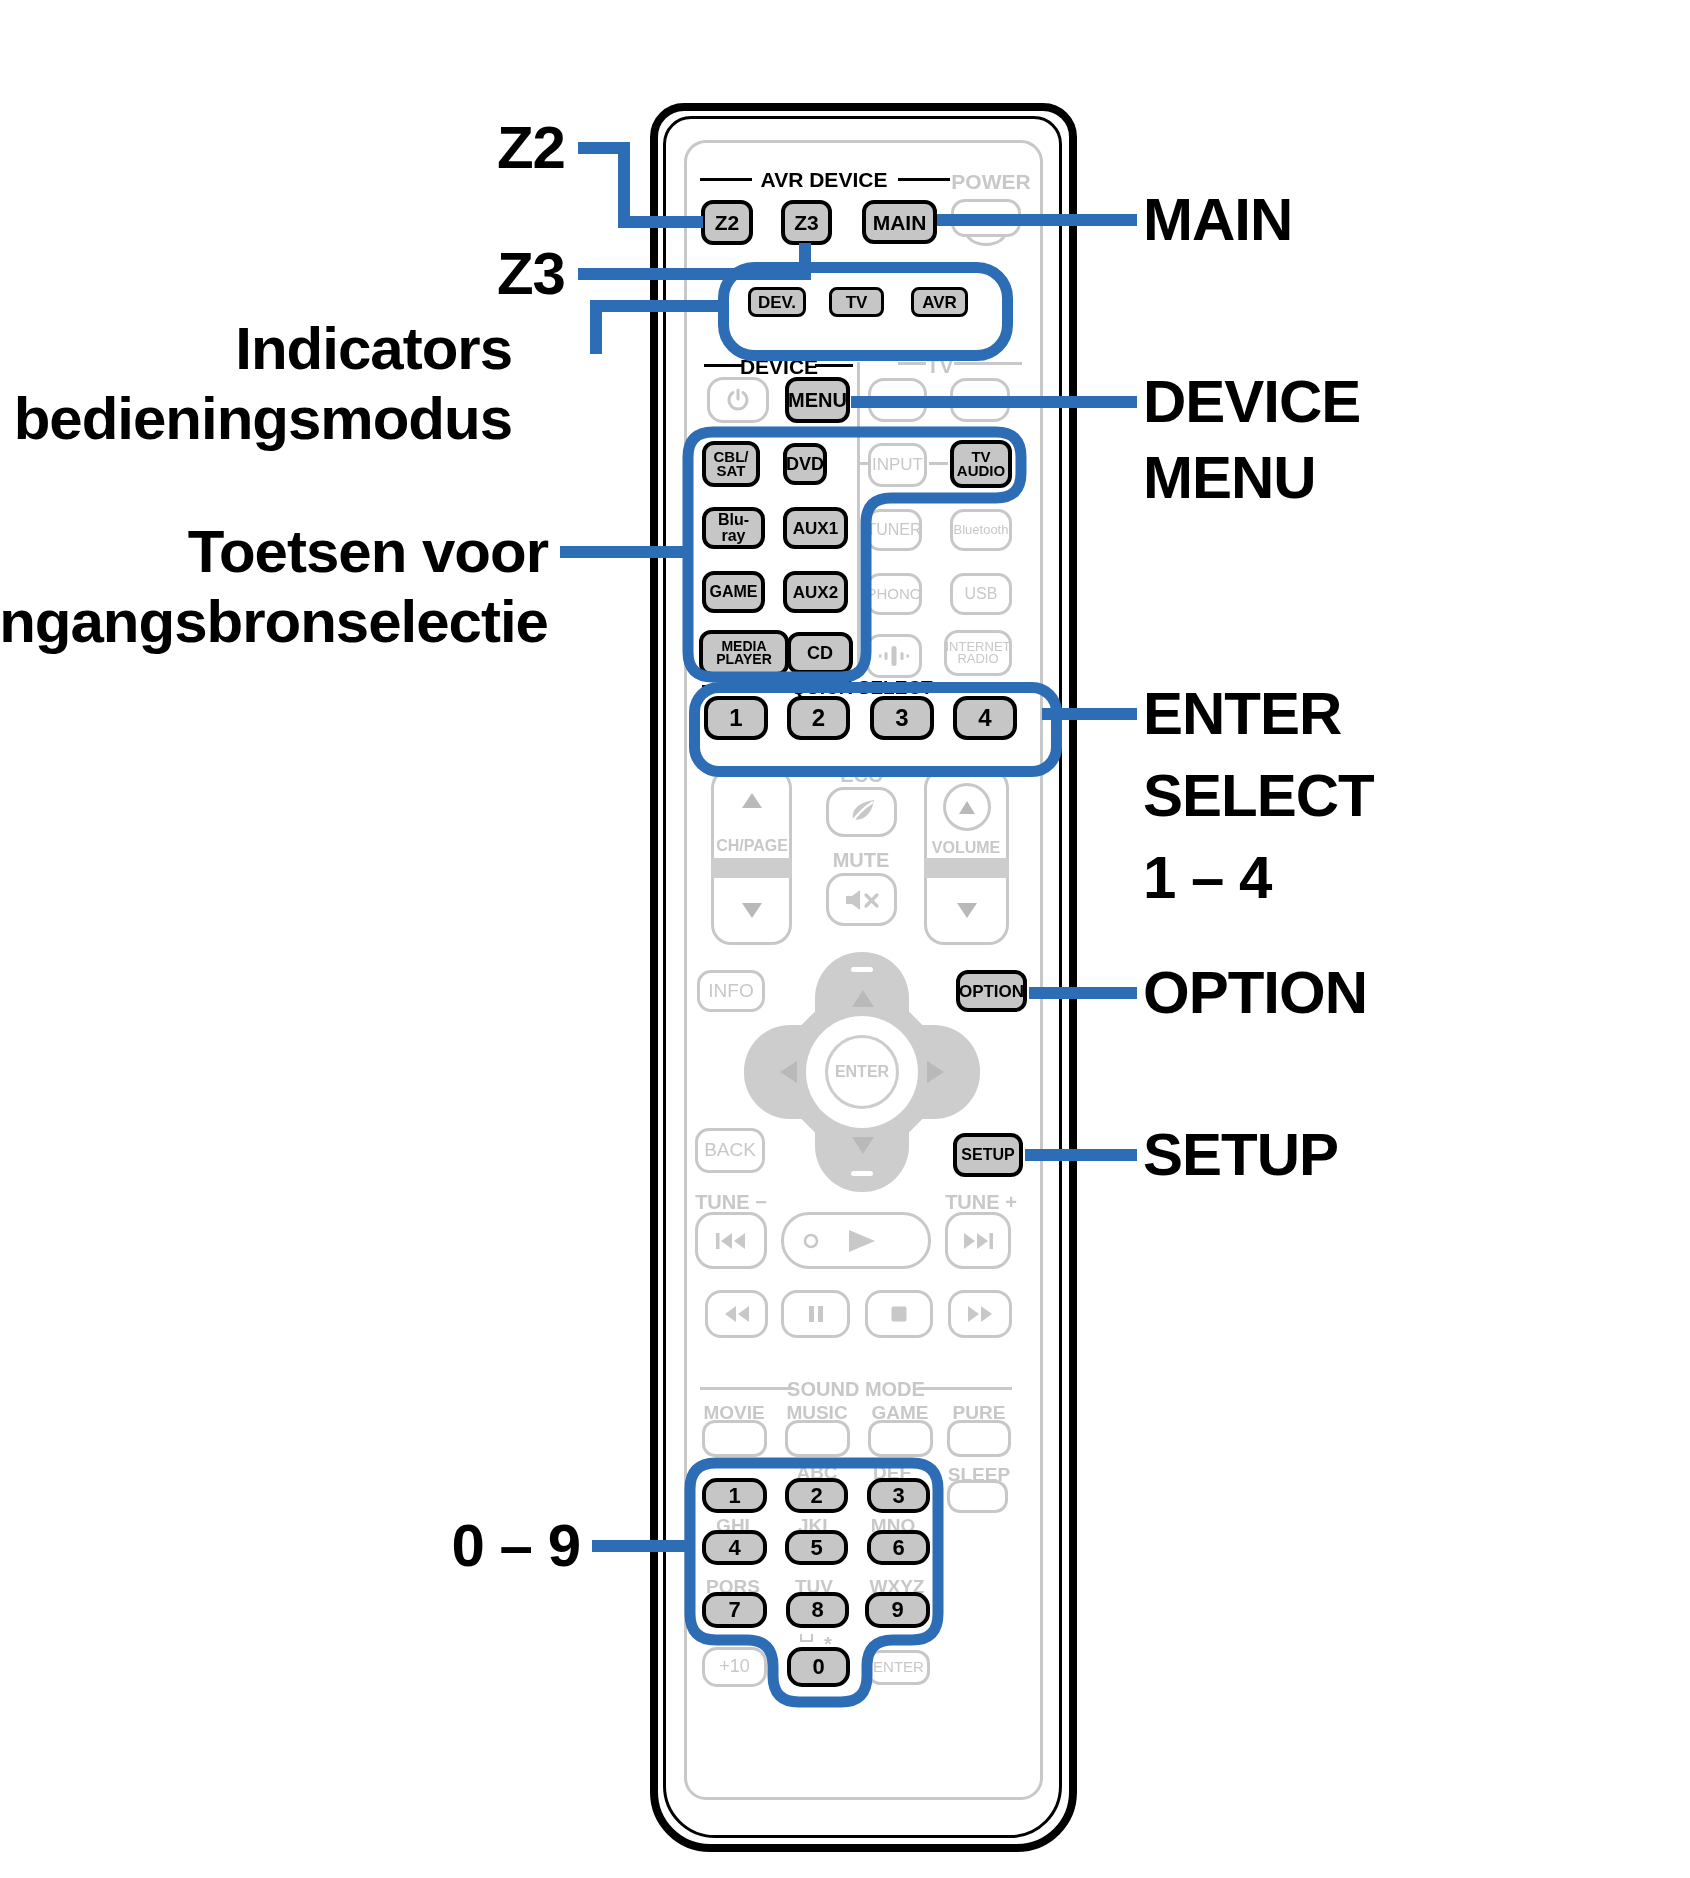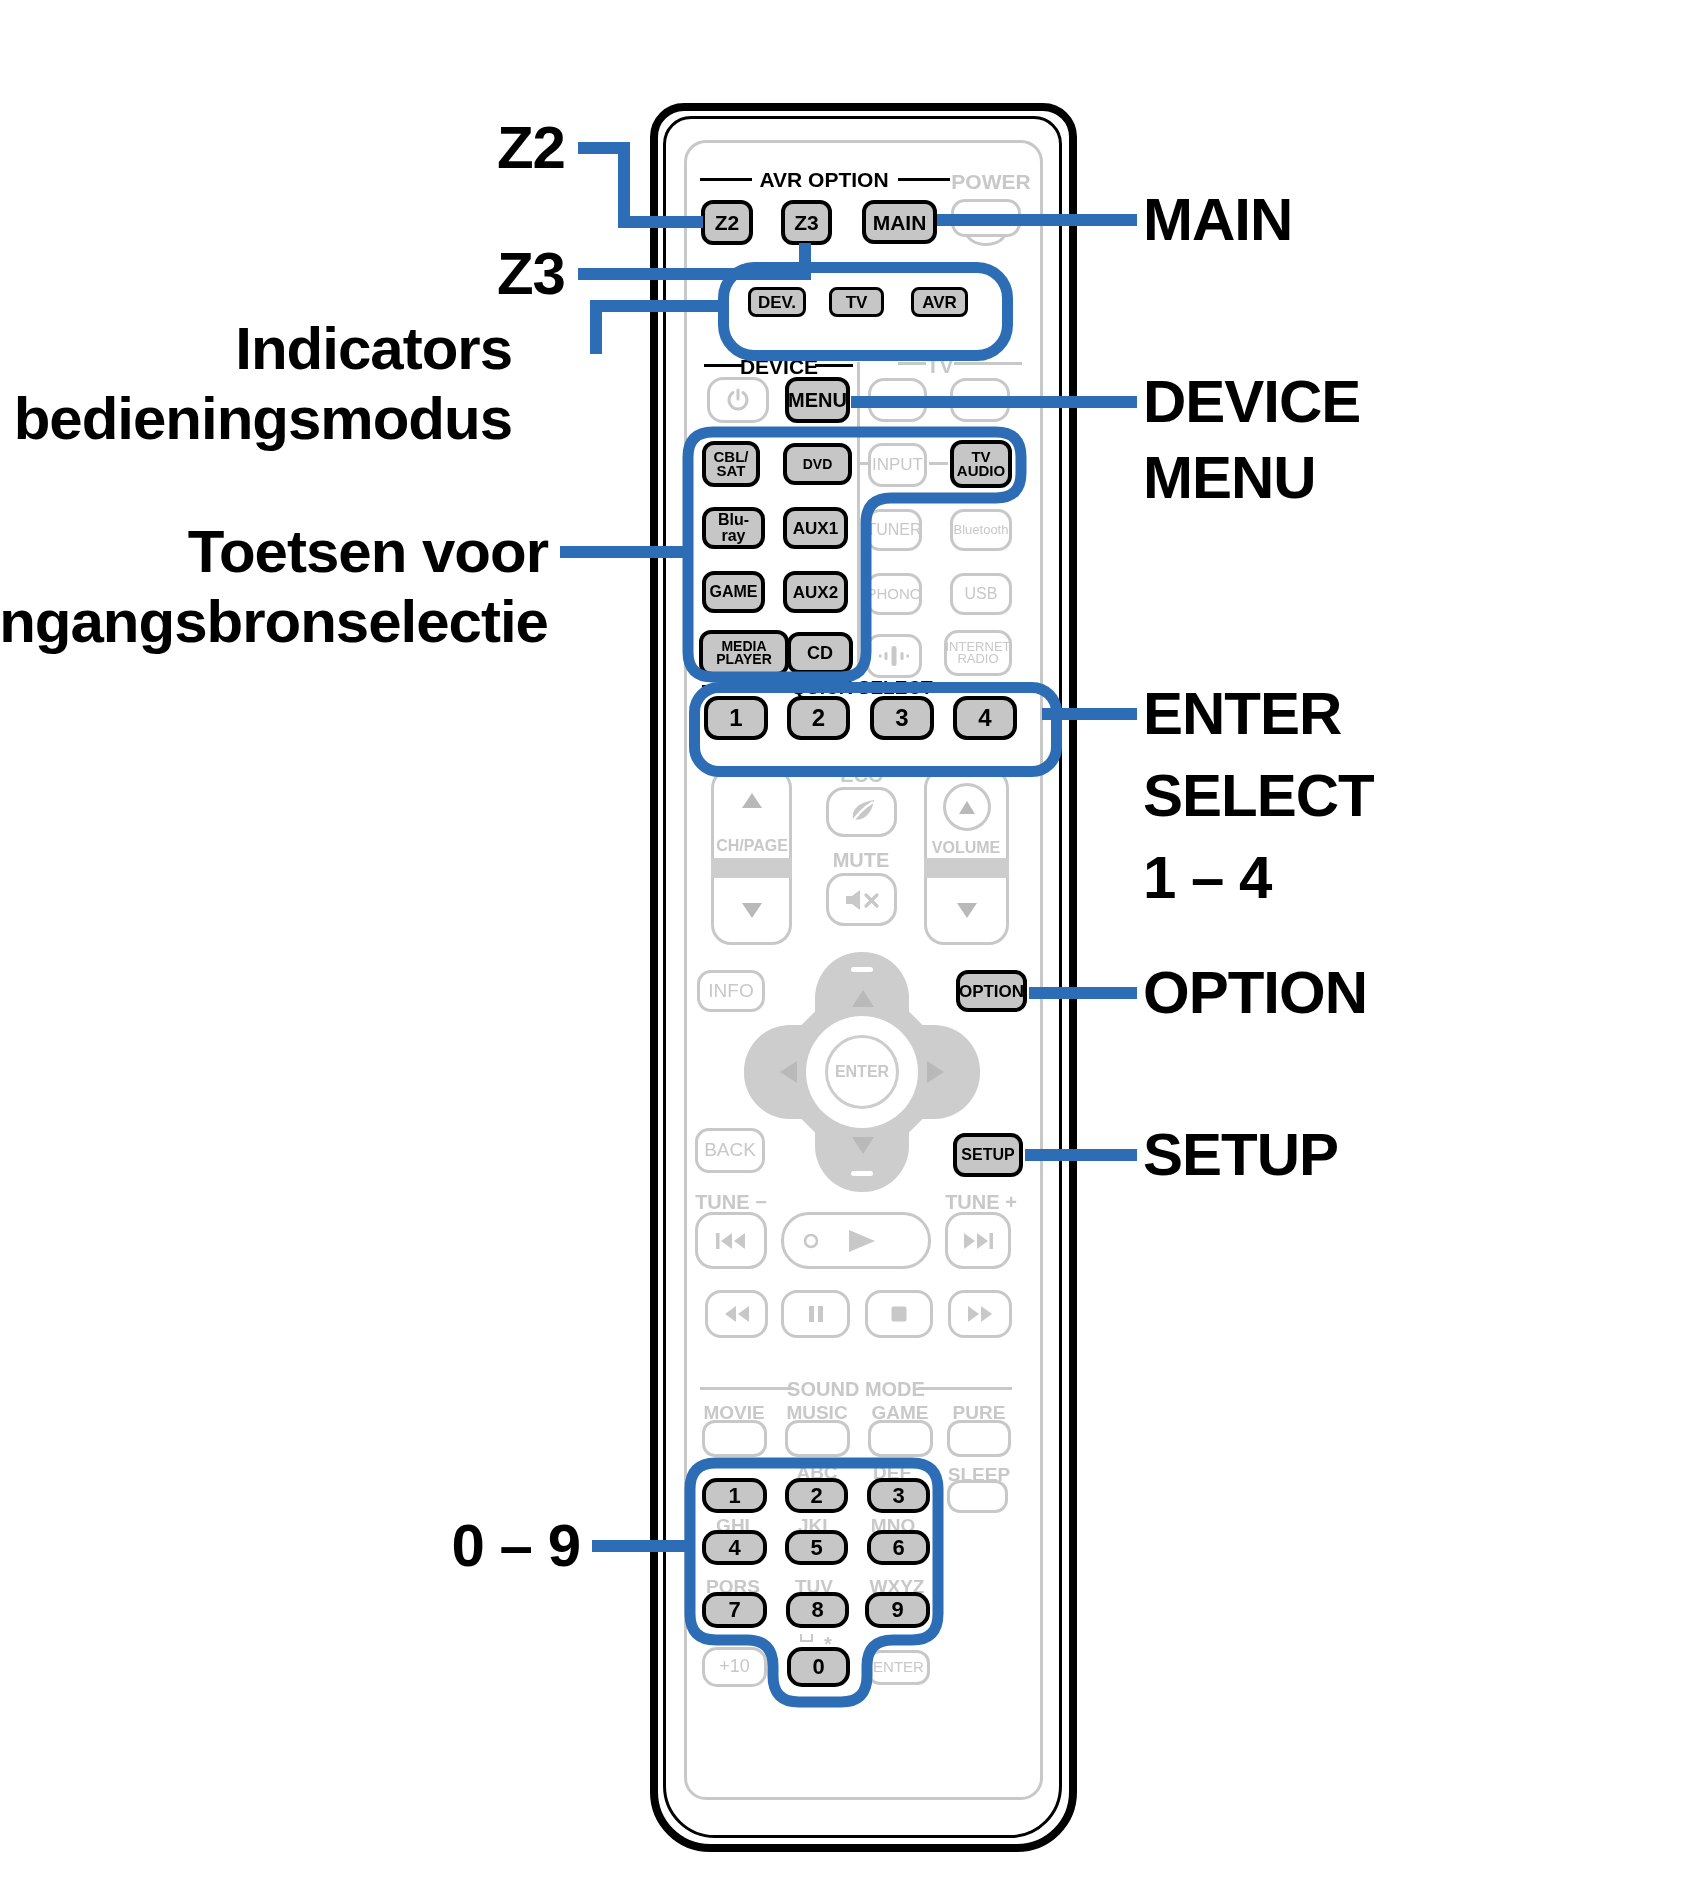--- a/index.html
+++ b/index.html
@@ -35,21 +35,21 @@
 </style>
 </head>
 <body>
 
 <div id="stage">
 
   <div class="abs" style="left:650px;top:103px;width:427px;height:1749px;border:8px solid #000;border-radius:34px 34px 60px 60px;z-index:1"></div>
   <div class="abs" style="left:663px;top:116px;width:399px;height:1722px;border:3px solid #000;border-radius:28px 28px 52px 52px;z-index:1"></div>
   <div class="abs" style="left:684px;top:140px;width:359px;height:1660px;border:3px solid var(--ghost);border-radius:22px;z-index:2"></div>
 
-  <div class="labb" style="left:824px;top:169px;font-size:21px">AVR OPTION</div>
+  <div class="labb" style="left:824px;top:169px;font-size:21px">AVR DEVICE</div>
   <div class="dash" style="left:700px;top:178px;width:52px"></div>
   <div class="dash" style="left:898px;top:178px;width:52px"></div>
   <div class="lab" style="left:991px;top:171px;font-size:21px">POWER</div>
 
   <div class="hl" style="left:701px;top:200px;width:52px;height:45px;font-size:21px">Z2</div>
   <div class="hl" style="left:781px;top:200px;width:51px;height:45px;font-size:21px">Z3</div>
   <div class="hl" style="left:862px;top:200px;width:75px;height:44px;font-size:21px">MAIN</div>
 
   <div class="gh" style="left:951px;top:199px;width:70px;height:38px;border-radius:14px"></div>
   <div class="abs" style="left:964px;top:228px;width:44px;height:18px;border:3px solid var(--ghost);border-top:none;border-radius:0 0 22px 22px / 0 0 16px 16px;z-index:5"></div>
@@ -81,21 +81,21 @@
 
   <svg class="abs" style="left:0;top:0;width:1690px;height:1878px;z-index:55;pointer-events:none" viewBox="0 0 1690 1878">
     <path d="M 713 432 H 996 Q 1021 432 1021 457 V 473 Q 1021 498 996 498 H 891 Q 866 498 866 523 V 652 Q 866 677 841 677 H 713 Q 688 677 688 652 V 457 Q 688 432 713 432 Z" fill="none" stroke="#2d6db5" stroke-width="11"></path>
     <path d="M 716 1463 H 912 Q 938 1463 938 1489 V 1614 Q 938 1640 912 1640 H 893 Q 867 1640 867 1666 V 1676 Q 867 1702 841 1702 H 799 Q 773 1702 773 1676 V 1666 Q 773 1640 747 1640 H 716 Q 690 1640 690 1614 V 1489 Q 690 1463 716 1463 Z" fill="none" stroke="#2d6db5" stroke-width="11"></path>
   </svg>
 
   <div class="hl two" style="left:702px;top:441px;width:58px;height:46px;font-size:15px">
     <span>CBL/</span>
     <span>SAT</span>
   </div>
-  <div class="hl" style="left:783px;top:443px;width:69px;height:42px;font-size:14px">DVD</div>
+  <div class="hl" style="left:783px;top:443px;width:44px;height:42px;font-size:18px">DVD</div>
   <div class="gh" style="left:868px;top:443px;width:59px;height:44px;font-size:17px;border-radius:14px">INPUT</div>
   <div class="dashg" style="left:859px;top:462px;width:9px"></div>
   <div class="dashg" style="left:929px;top:462px;width:19px"></div>
   <div class="hl two" style="left:950px;top:440px;width:62px;height:48px;font-size:15px">
     <span>TV</span>
     <span>AUDIO</span>
   </div>
 
   <div class="hl" style="left:702px;top:507px;width:63px;height:42px;font-size:16px">Blu-ray</div>
   <div class="hl" style="left:783px;top:507px;width:65px;height:42px;font-size:17px">AUX1</div>

